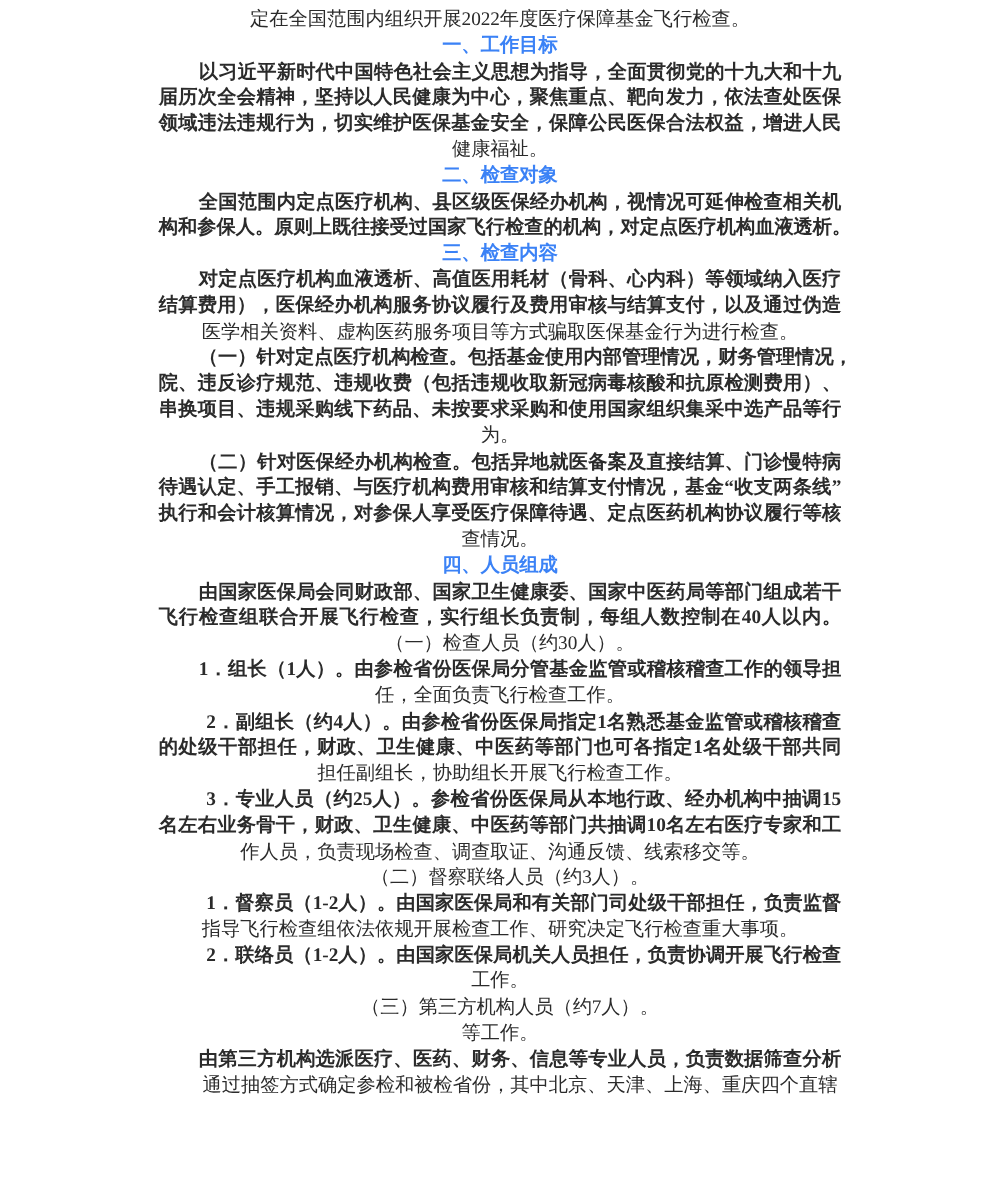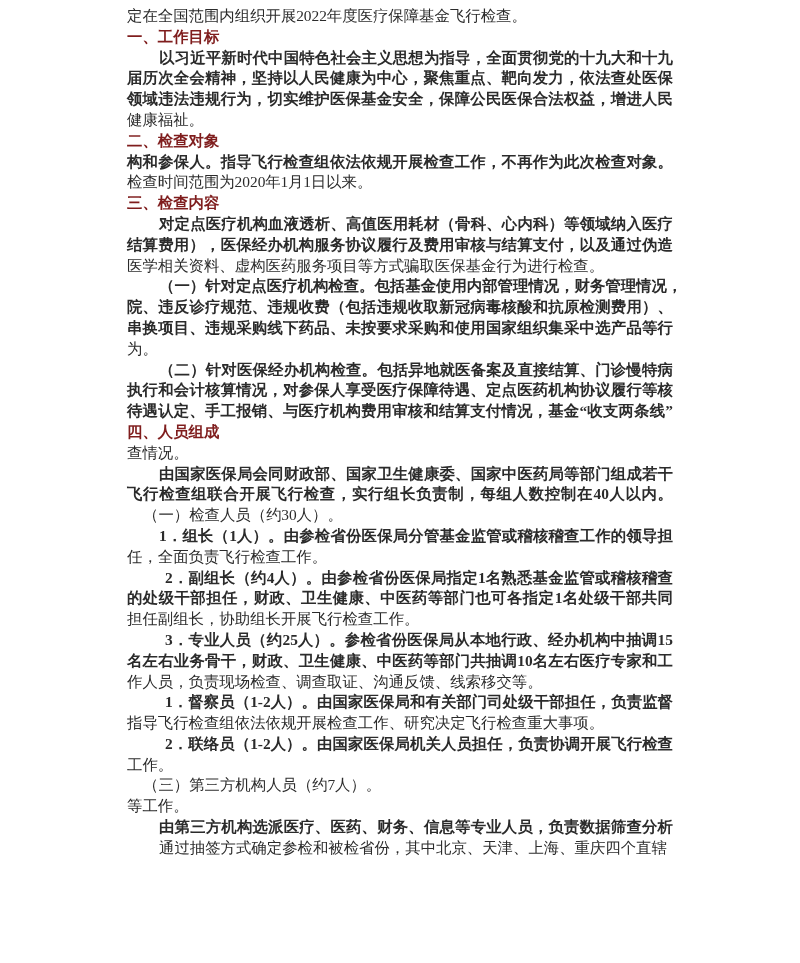--- a/index.html
+++ b/index.html
@@ -14,76 +14,77 @@
     font-family: "Liberation Serif", serif;
     font-size: 15.4px;
     line-height: 20.8px;
     color: #2b2b2b;
     word-spacing: -4px;
   }
   .doc { width: 546px; }
   .line {
     white-space: nowrap;
     height: 20.8px;
-    text-align: left;
+    text-align: center;
   }
   .line.full {
     text-align: justify;
     text-align-last: justify;
     font-weight: bold;
   }
   .heading {
     font-weight: 700;
-    font-family: Liberation Serif, serif;
-    color: #7f1d1d;
+    font-family: Liberation Mono, monospace;
+    color: #3b82f6;
   }
   .para { padding-left: 32px; }
   .num1 { padding-left: 32px; }
   .num2 { padding-left: 38px; }
   .item { padding-left: 0; margin-left: 16px; }
   .cont { padding-left: 0; }
 </style>
 </head>
 <body>
 
 <div class="page">
   <div class="doc">
       <div class="line cont">定在全国范围内组织开展 2022 年度医疗保障基金飞行检查。</div>
       <div class="line heading">一、工作目标</div>
       <div class="line para full">以习近平新时代中国特色社会主义思想为指导，全面贯彻党的十九大和十九</div>
       <div class="line cont full">届历次全会精神，坚持以人民健康为中心，聚焦重点、靶向发力，依法查处医保</div>
       <div class="line cont full">领域违法违规行为，切实维护医保基金安全，保障公民医保合法权益，增进人民</div>
       <div class="line cont">健康福祉。</div>
       <div class="line heading">二、检查对象</div>
-      <div class="line cont full">构和参保人。指导飞行检查组依法依规开展检查工作，不再作为此次检查对象。</div>
-      <div class="line cont">检查时间范围为 2020 年 1 月 1 日以来。</div>
+      <div class="line para full">全国范围内定点医疗机构、县区级医保经办机构，视情况可延伸检查相关机</div>
+      <div class="line cont full">构和参保人。原则上既往接受过国家飞行检查的机构，对定点医疗机构血液透析。</div>
       <div class="line heading">三、检查内容</div>
       <div class="line para full">对定点医疗机构血液透析、高值医用耗材（骨科、心内科）等领域纳入医疗</div>
       <div class="line cont full">结算费用），医保经办机构服务协议履行及费用审核与结算支付，以及通过伪造</div>
       <div class="line cont">医学相关资料、虚构医药服务项目等方式骗取医保基金行为进行检查。</div>
       <div class="line para full">（一）针对定点医疗机构检查。包括基金使用内部管理情况，财务管理情况，</div>
       <div class="line cont full">院、违反诊疗规范、违规收费（包括违规收取新冠病毒核酸和抗原检测费用）、</div>
       <div class="line cont full">串换项目、违规采购线下药品、未按要求采购和使用国家组织集采中选产品等行</div>
       <div class="line cont">为。</div>
       <div class="line para full">（二）针对医保经办机构检查。包括异地就医备案及直接结算、门诊慢特病</div>
+      <div class="line cont full">待遇认定、手工报销、与医疗机构费用审核和结算支付情况，基金“收支两条线”</div>
       <div class="line cont full">执行和会计核算情况，对参保人享受医疗保障待遇、定点医药机构协议履行等核</div>
-      <div class="line cont full">待遇认定、手工报销、与医疗机构费用审核和结算支付情况，基金“收支两条线”</div>
+      <div class="line cont">查情况。</div>
       <div class="line heading">四、人员组成</div>
-      <div class="line cont">查情况。</div>
       <div class="line para full">由国家医保局会同财政部、国家卫生健康委、国家中医药局等部门组成若干</div>
       <div class="line cont full">飞行检查组联合开展飞行检查，实行组长负责制，每组人数控制在 40 人以内。</div>
       <div class="line item">（一）检查人员（约 30 人）。</div>
       <div class="line num1 full">1．组长（1 人）。由参检省份医保局分管基金监管或稽核稽查工作的领导担</div>
       <div class="line cont">任，全面负责飞行检查工作。</div>
       <div class="line num2 full">2．副组长（约 4 人）。由参检省份医保局指定 1 名熟悉基金监管或稽核稽查</div>
       <div class="line cont full">的处级干部担任，财政、卫生健康、中医药等部门也可各指定 1 名处级干部共同</div>
       <div class="line cont">担任副组长，协助组长开展飞行检查工作。</div>
       <div class="line num2 full">3．专业人员（约 25 人）。参检省份医保局从本地行政、经办机构中抽调 15</div>
       <div class="line cont full">名左右业务骨干，财政、卫生健康、中医药等部门共抽调 10 名左右医疗专家和工</div>
       <div class="line cont">作人员，负责现场检查、调查取证、沟通反馈、线索移交等。</div>
+      <div class="line item">（二）督察联络人员（约 3 人）。</div>
       <div class="line num2 full">1．督察员（1-2 人）。由国家医保局和有关部门司处级干部担任，负责监督</div>
       <div class="line cont">指导飞行检查组依法依规开展检查工作、研究决定飞行检查重大事项。</div>
       <div class="line num2 full">2．联络员（1-2 人）。由国家医保局机关人员担任，负责协调开展飞行检查</div>
       <div class="line cont">工作。</div>
       <div class="line item">（三）第三方机构人员（约 7 人）。</div>
       <div class="line cont">等工作。</div>
       <div class="line para full">由第三方机构选派医疗、医药、财务、信息等专业人员，负责数据筛查分析</div>
       <div class="line para">通过抽签方式确定参检和被检省份，其中北京、天津、上海、重庆四个直辖</div>
     </div>
 </div>

